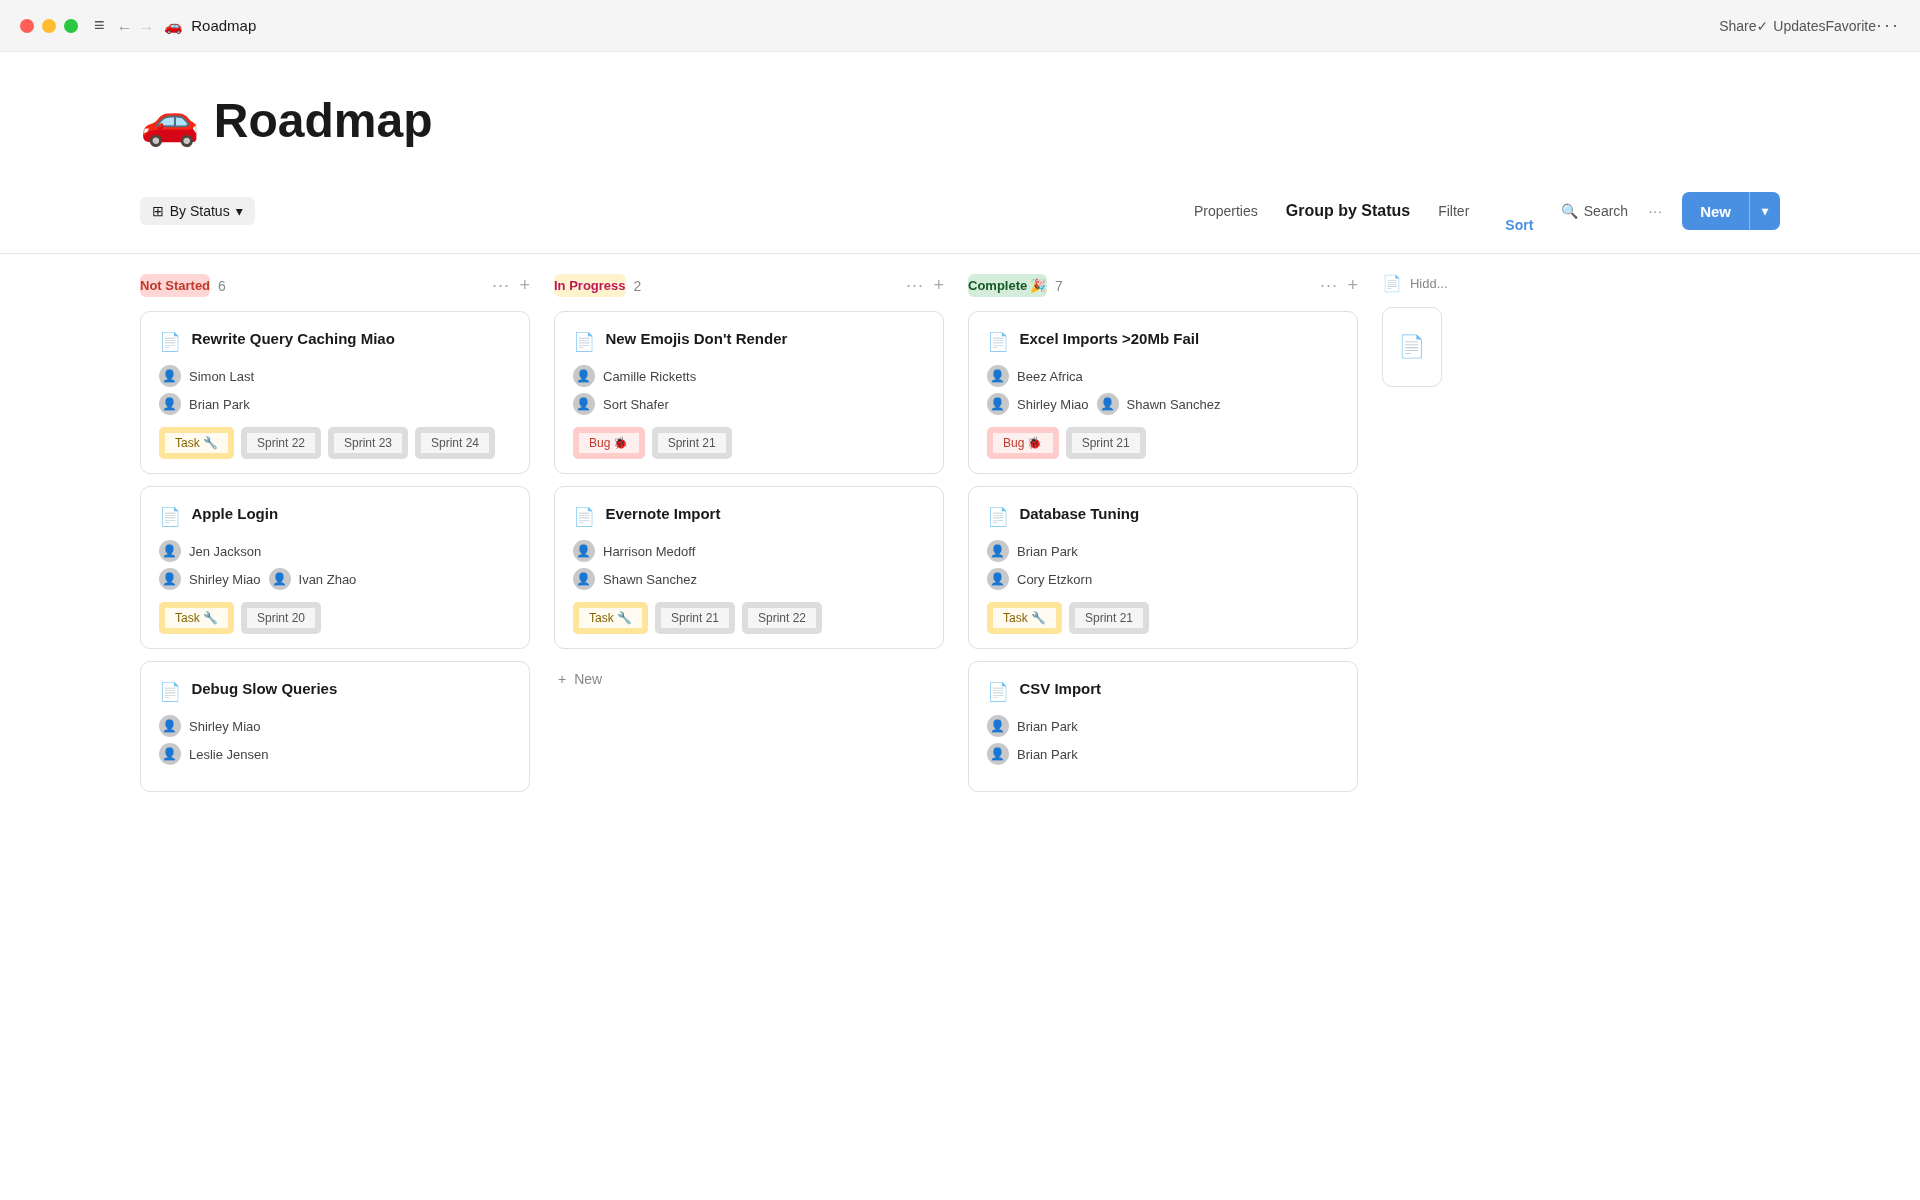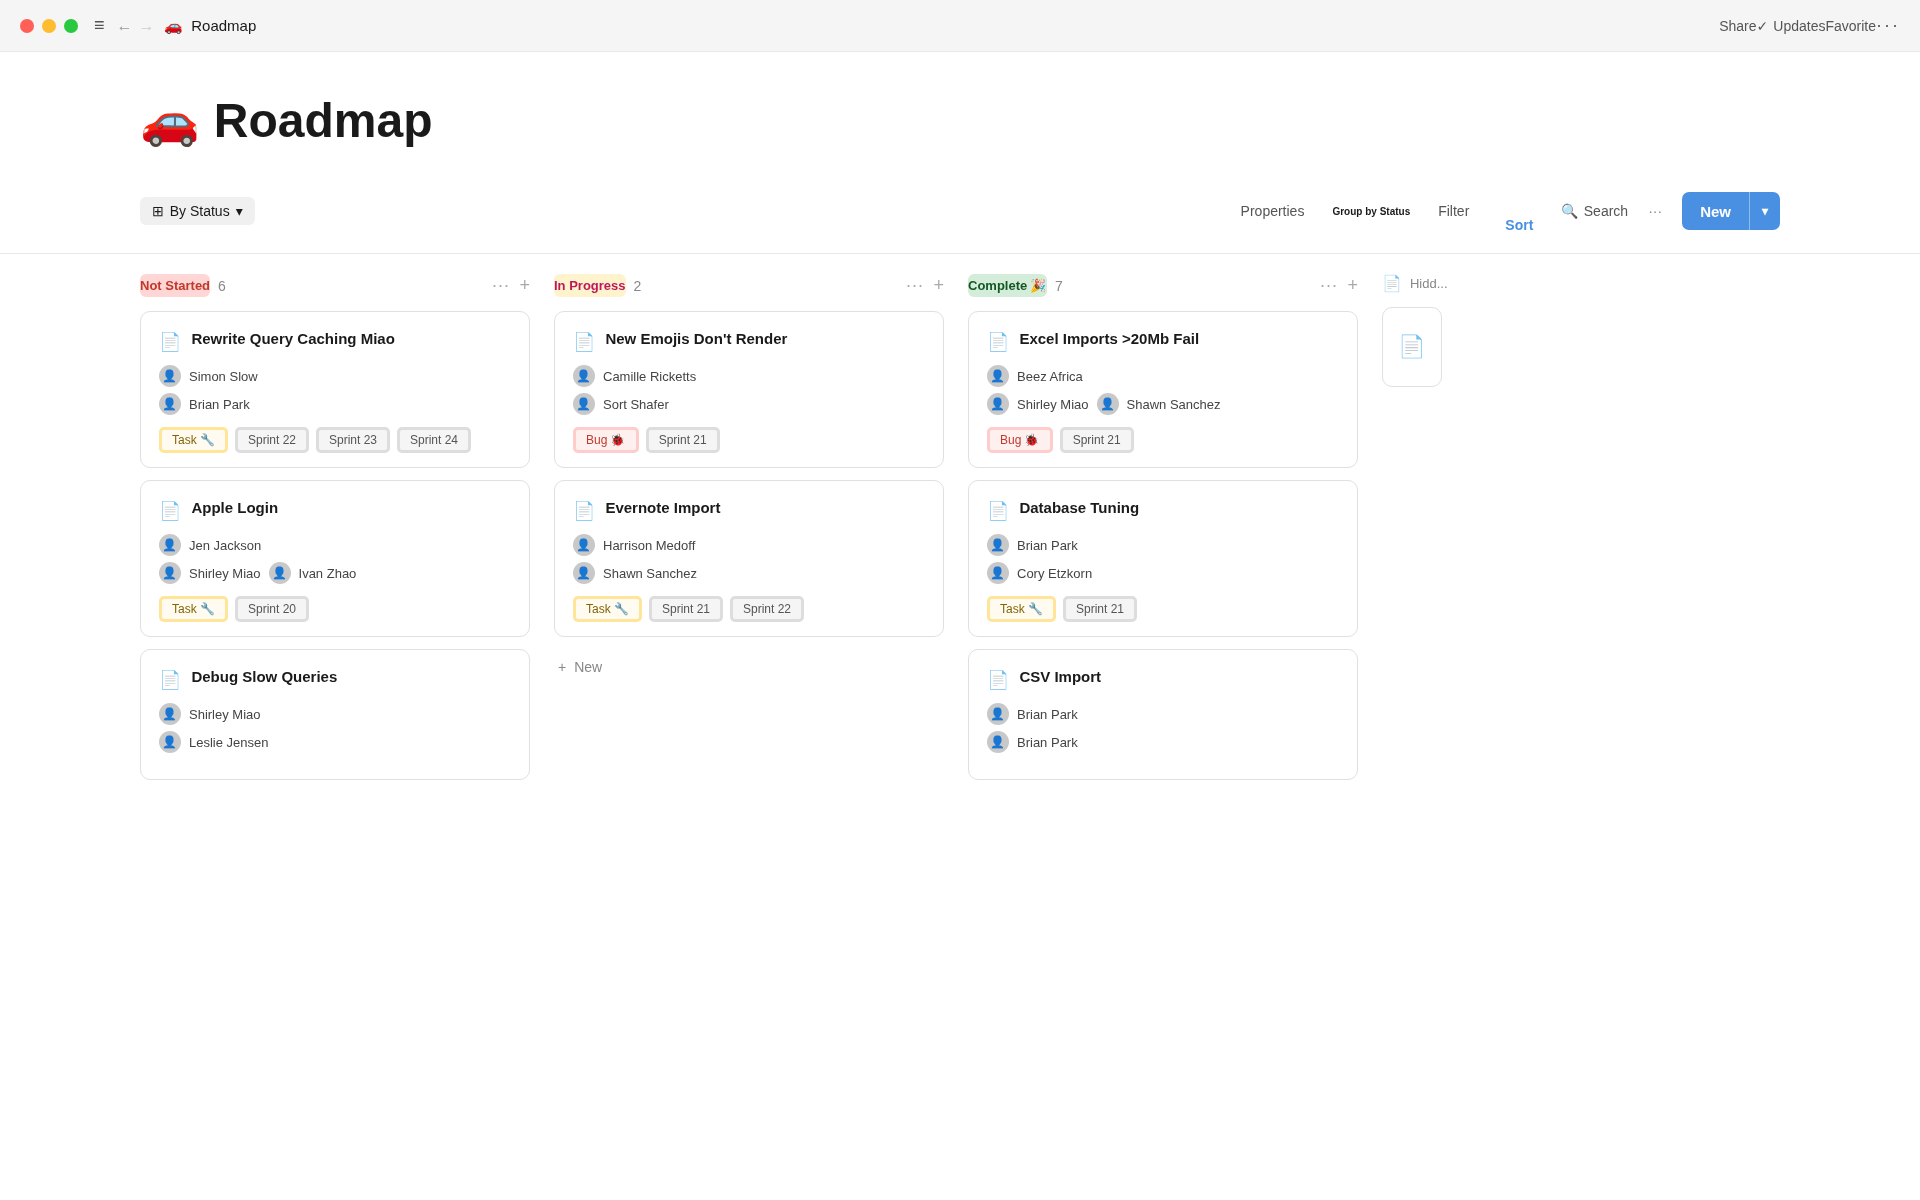--- a/index.html
+++ b/index.html
@@ -110,21 +110,21 @@
     .toolbar-spacer { flex: 1; }
     .toolbar-btn {
       font-size: 14px;
       color: #555;
       cursor: pointer;
       padding: 4px 8px;
       border-radius: 5px;
     }
     .toolbar-btn.active { color: #4a90e2; font-weight: 600; margin-top: 28px; }
     .toolbar-group-by {
-      font-size: 10px;
+      font-size: 16px;
       color: #555;
       cursor: pointer;
     }
     .toolbar-group-by span { font-weight: 600; color: #1a1a1a; }
     .toolbar-search {
       display: flex;
       align-items: center;
       gap: 5px;
       font-size: 14px;
       color: #555;
@@ -255,21 +255,21 @@
     .card-tags {
       display: flex;
       flex-wrap: wrap;
       gap: 7px;
     }
     .tag {
       border-radius: 5px;
       padding: 3px 10px;
       font-size: 12px;
       font-weight: 500;
-      border: 3px solid #a21caf;
+      border: 6px solid #a21caf;
       background: #fafafa;
       color: #555;
     }
     .tag-bug {
       background: #fff0f0;
       border-color: #ffcccc;
       color: #c0392b;
     }
     .tag-task {
       background: #fffbf0;
@@ -394,21 +394,21 @@
     </div>
 
     <div class="card">
       <div class="card-title-row">
         <span class="card-icon">📄</span>
         <span class="card-title">Rewrite Query Caching Miao</span>
       </div>
       <div class="card-assignees">
         <div class="assignee-row">
           <div class="avatar">👤</div>
-          <span class="assignee-name">Simon Slow</span>
+          <span class="assignee-name">Simon Last</span>
         </div>
         <div class="assignee-row">
           <div class="avatar">👤</div>
           <span class="assignee-name">Brian Park</span>
         </div>
       </div>
       <div class="card-tags">
         <span class="tag tag-task">Task 🔧</span>
         <span class="tag tag-sprint">Sprint 22</span>
         <span class="tag tag-sprint">Sprint 23</span>

